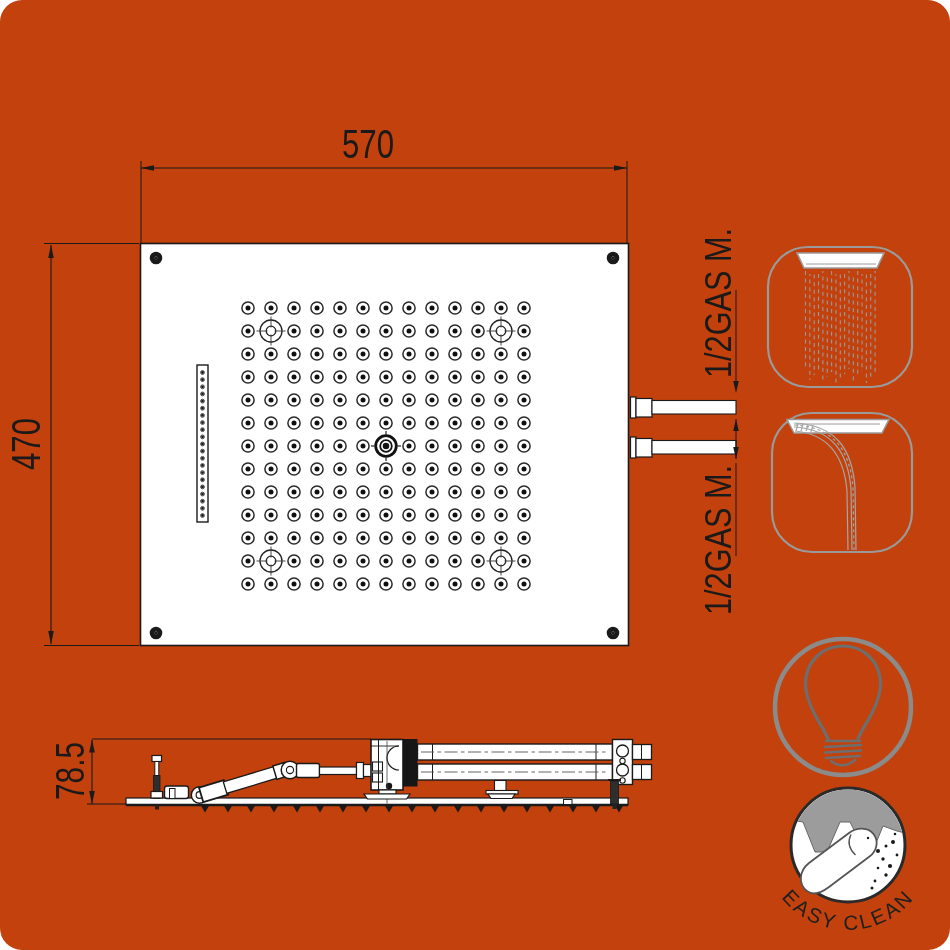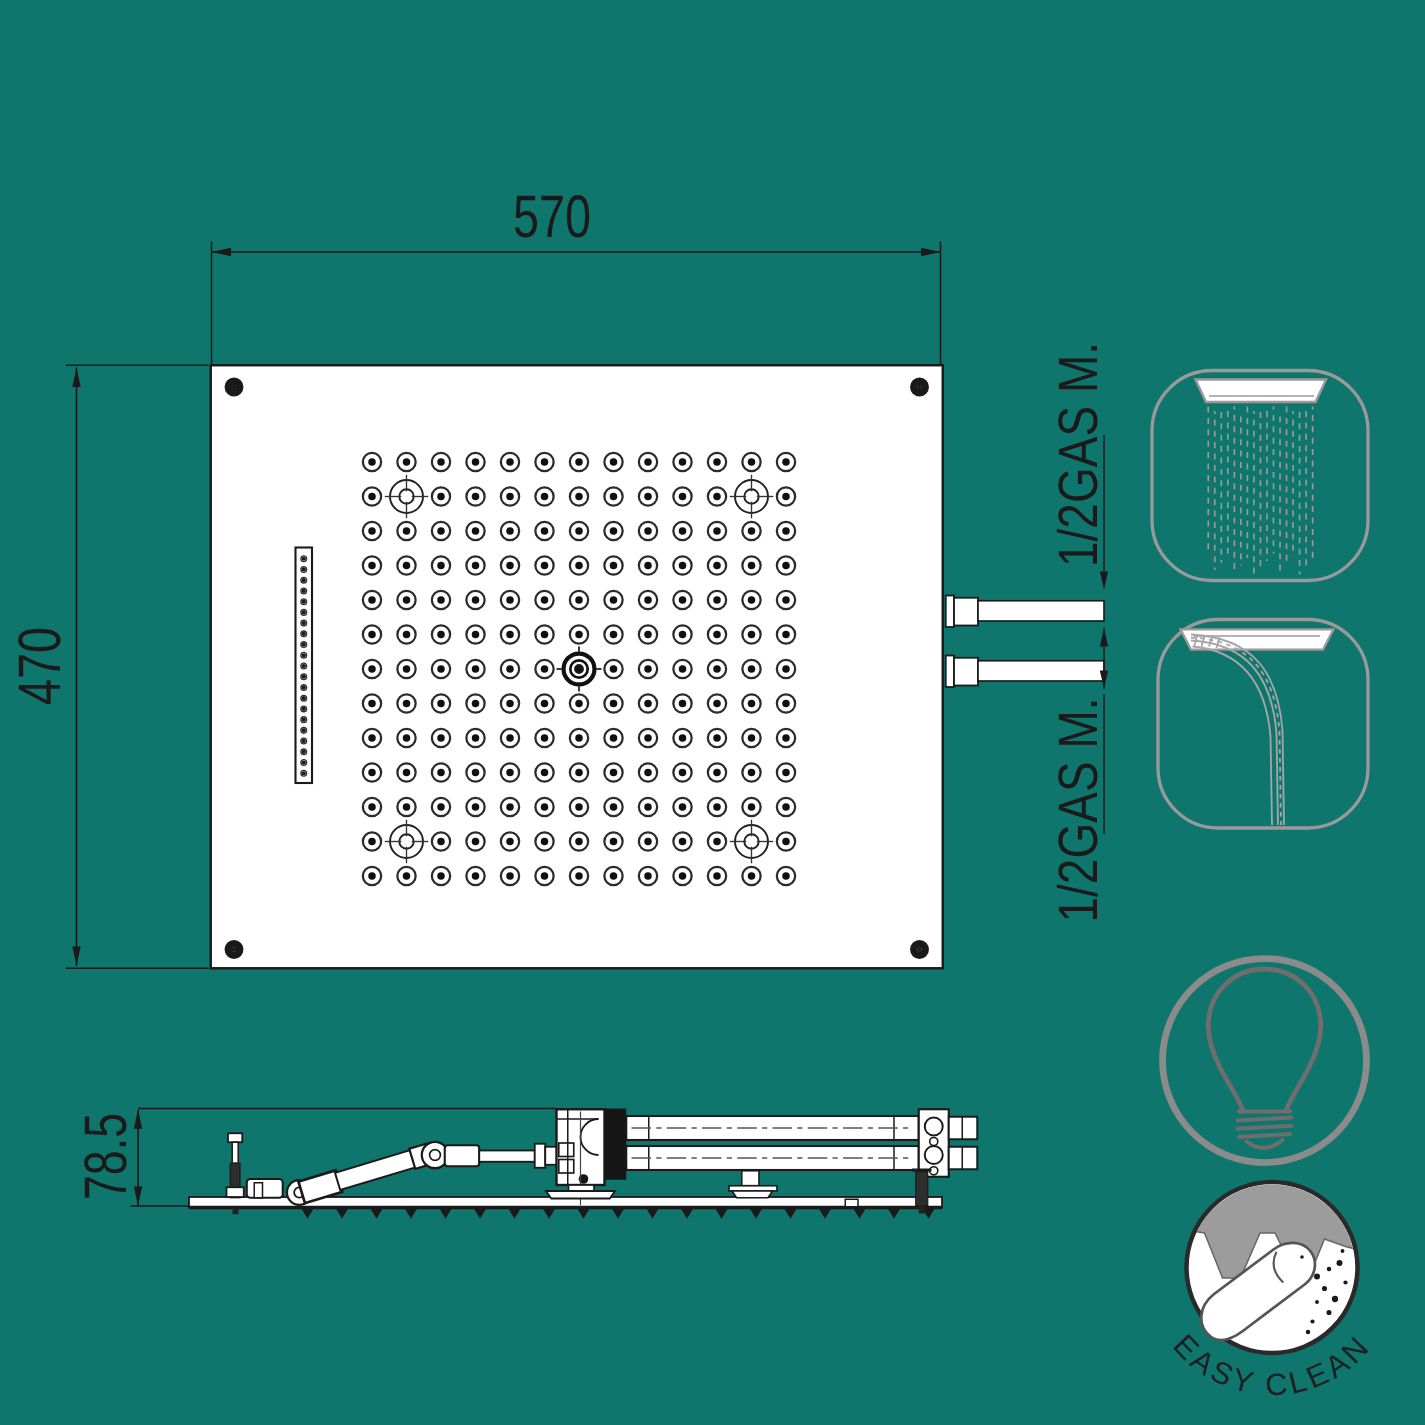--- a/index.html
+++ b/index.html
@@ -1,17 +1,17 @@
 <!DOCTYPE html>
 <html><head>
 <meta charset="utf-8">
 <style>
   html,body{margin:0;padding:0;background:#fff;}
-  .canvas{position:relative;width:950px;height:950px;background:#0f766e;overflow:hidden;
-          font-family:"Liberation Sans", sans-serif;}
+  .canvas{position:relative;width:950px;height:950px;background:#c2410c;overflow:hidden;
+          font-family:"Liberation Sans", sans-serif;border-radius:22px;}
   svg{display:block;}
   text{font-family:"Liberation Sans", sans-serif;fill:#1a1a1a;stroke:none;}
   .dim-text{font-size:40px;}
   .gas-text{font-size:37px;}
   .ec-text{font-size:20.5px;letter-spacing:2.5px;fill:#1f1f1f;}
   .noz-ring{stroke:#2b2b2b;stroke-width:1.5;fill:#fff;}
   .noz-dot{fill:#101010;stroke:none;}
 </style>
 </head>
 <body>

